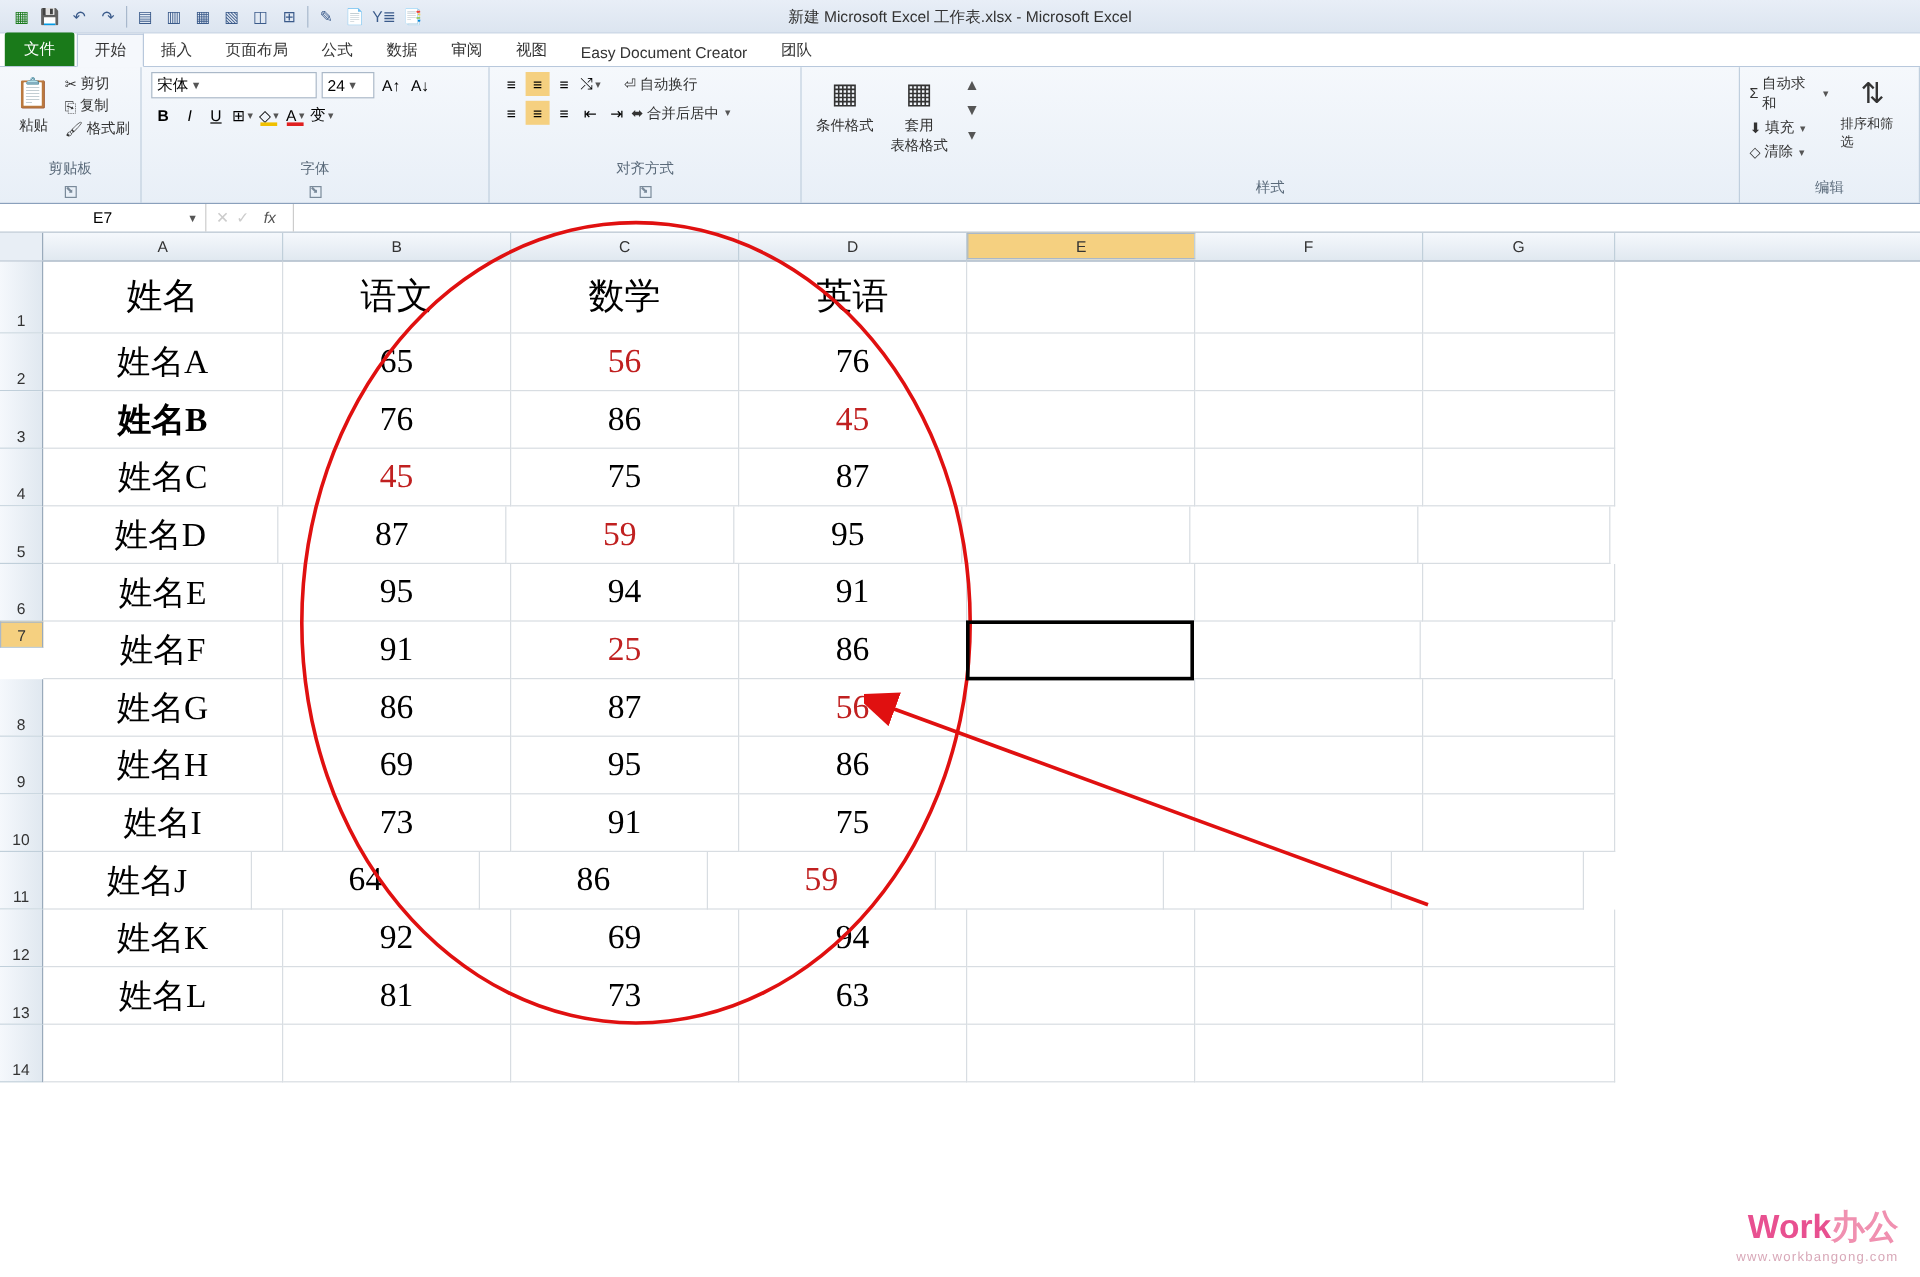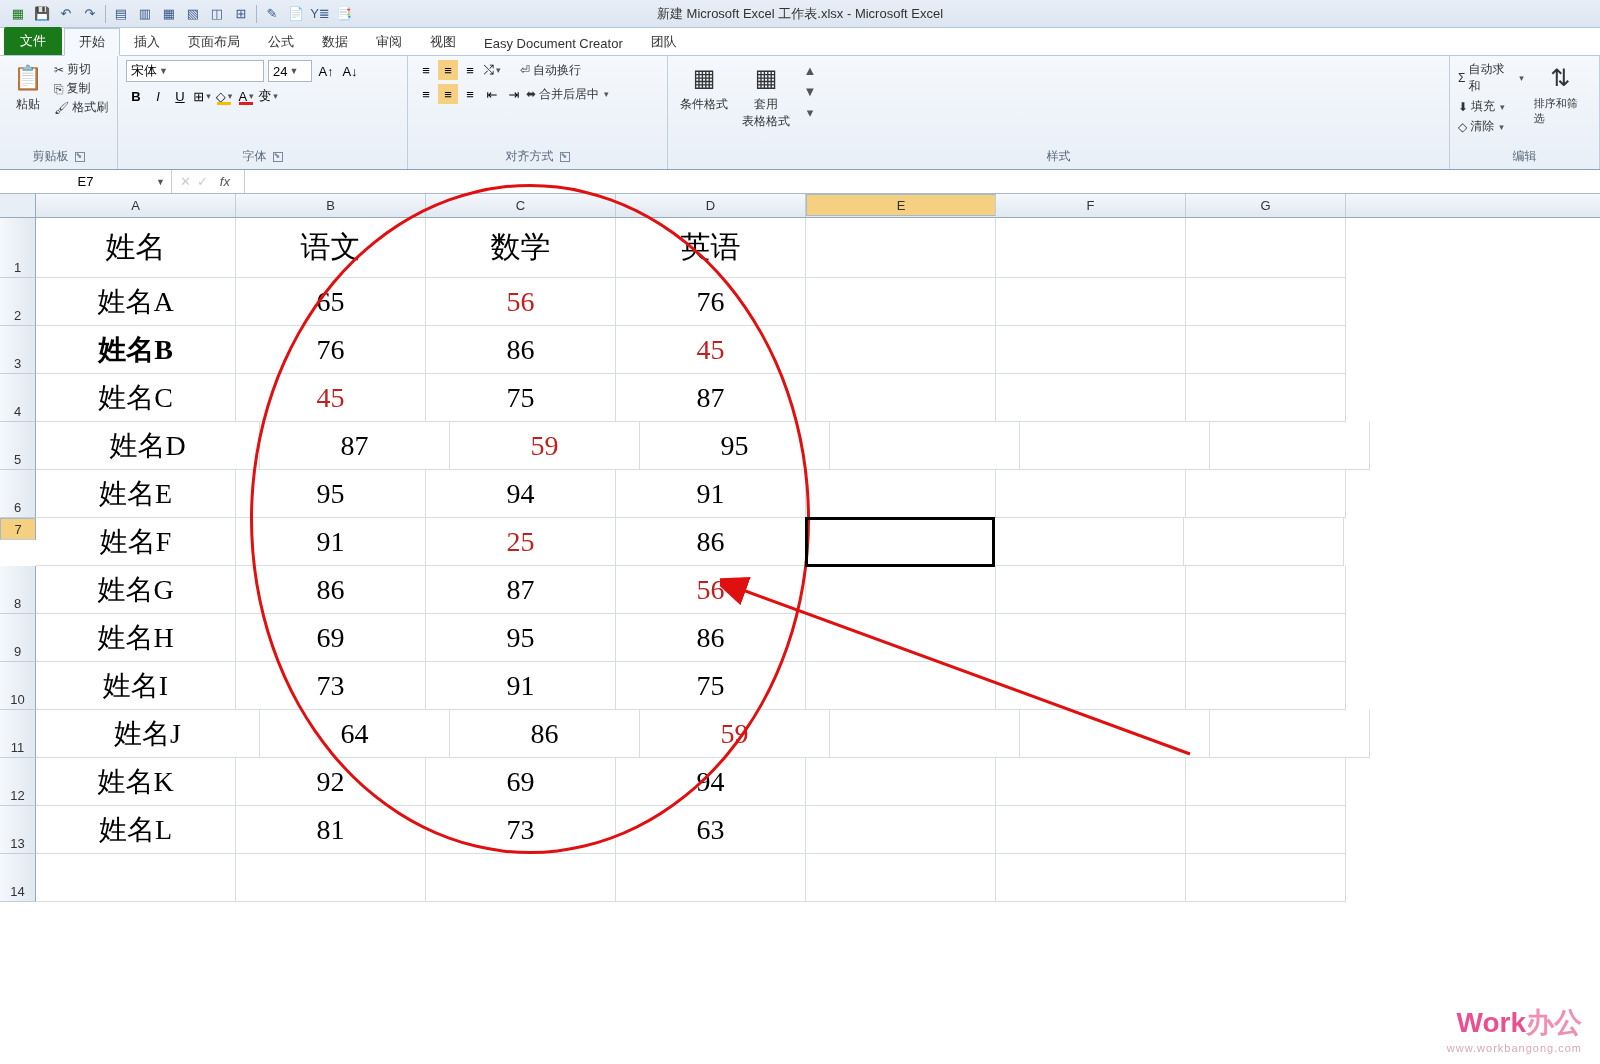--- a/index.html
+++ b/index.html
@@ -14,21 +14,21 @@
 
 .ribbon-tabs { height: 28px; background: #fff; display: flex; align-items: flex-end; border-bottom: 1px solid #b8c8dc; padding-left: 4px; }
 .tab { padding: 4px 14px; font-size: 13px; color: #333; cursor: pointer; }
 .tab.file { background: #1a7a1a; color: #fff; border-radius: 2px 2px 0 0; margin-right: 2px; padding: 5px 16px; }
 .tab.active { background: #f5f8fc; border: 1px solid #b8c8dc; border-bottom: 1px solid #f5f8fc; margin-bottom: -1px; }
 
 
 .ribbon { height: 114px; background: linear-gradient(#f5f8fc,#e8eff7); border-bottom: 1px solid #8aa0bc; display: flex; }
 .rgroup { border-right: 1px solid #c0cfde; display: flex; flex-direction: column; padding: 4px 8px 2px; }
 .rgroup-body { flex: 1; display: flex; align-items: flex-start; gap: 6px; }
-.rgroup-label { font-size: 12px; color: #5a6a7a; text-align: center; padding: 2px 0; display: flex; justify-content: center; align-items: center; gap: 6px; }
+.rgroup-label { font-size: 12px; color: #5a6a7a; text-align: center; padding: 2px 0; display: flex; justify-content: center; align-items: center; gap: 6px; flex-direction: column; }
 .dialog-launcher { width: 10px; height: 10px; border: 1px solid #7a8a9a; display: inline-block; position: relative; }
 .dialog-launcher::after { content: "⬊"; font-size: 8px; position: absolute; top: -2px; left: 0; color: #7a8a9a; }
 
 .big-btn { display: flex; flex-direction: column; align-items: center; font-size: 12px; color: #333; padding: 2px 4px; cursor: pointer; }
 .big-icon { width: 32px; height: 32px; display: flex; align-items: center; justify-content: center; font-size: 24px; margin-bottom: 2px; }
 .mini-row { display: flex; align-items: center; gap: 3px; font-size: 12px; color: #333; padding: 1px 0; }
 .mini-btn { width: 20px; height: 20px; border: 1px solid transparent; display: flex; align-items: center; justify-content: center; font-size: 13px; cursor: pointer; }
 .sel { border: 1px solid #aab8c8; background: #fff; height: 22px; padding: 0 4px; font-size: 13px; display: flex; align-items: center; }
 .sel.font { width: 138px; }
 .sel.size { width: 44px; }
@@ -320,21 +320,21 @@
         <div class="cell" style="width: 200px;">姓名C</div>
         <div class="cell red" style="width: 190px;">45</div>
         <div class="cell" style="width: 190px;">75</div>
         <div class="cell" style="width: 190px;">87</div>
         <div class="cell" style="width: 190px;"></div>
         <div class="cell" style="width: 190px;"></div>
         <div class="cell" style="width: 160px;"></div>
       </div>
       <div class="row">
         <div class="row-h">5</div>
-        <div class="cell" style="width: 224px; text-align: center;">姓名D</div>
+        <div class="cell" style="width: 196px; text-align: center;">姓名D</div>
         <div class="cell" style="width: 190px;">87</div>
         <div class="cell red" style="width: 190px;">59</div>
         <div class="cell" style="width: 190px;">95</div>
         <div class="cell" style="width: 190px;"></div>
         <div class="cell" style="width: 190px;"></div>
         <div class="cell" style="width: 160px;"></div>
       </div>
       <div class="row">
         <div class="row-h">6</div>
         <div class="cell" style="width: 200px;">姓名E</div>
@@ -380,21 +380,21 @@
         <div class="cell" style="width: 200px;">姓名I</div>
         <div class="cell" style="width: 190px;">73</div>
         <div class="cell" style="width: 190px;">91</div>
         <div class="cell" style="width: 190px;">75</div>
         <div class="cell" style="width: 190px;"></div>
         <div class="cell" style="width: 190px;"></div>
         <div class="cell" style="width: 160px;"></div>
       </div>
       <div class="row">
         <div class="row-h">11</div>
-        <div class="cell" style="width: 224px;">姓名J</div>
+        <div class="cell" style="width: 174px;">姓名J</div>
         <div class="cell" style="width: 190px;">64</div>
         <div class="cell" style="width: 190px;">86</div>
         <div class="cell red" style="width: 190px;">59</div>
         <div class="cell" style="width: 190px;"></div>
         <div class="cell" style="width: 190px;"></div>
         <div class="cell" style="width: 160px;"></div>
       </div>
       <div class="row">
         <div class="row-h">12</div>
         <div class="cell" style="width: 200px;">姓名K</div>

